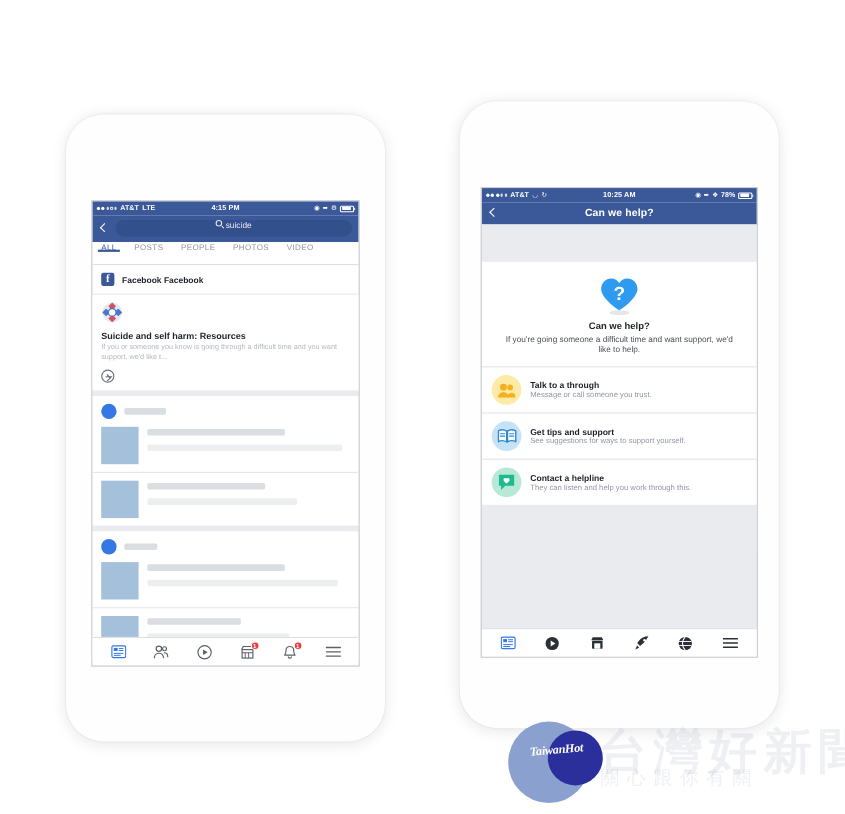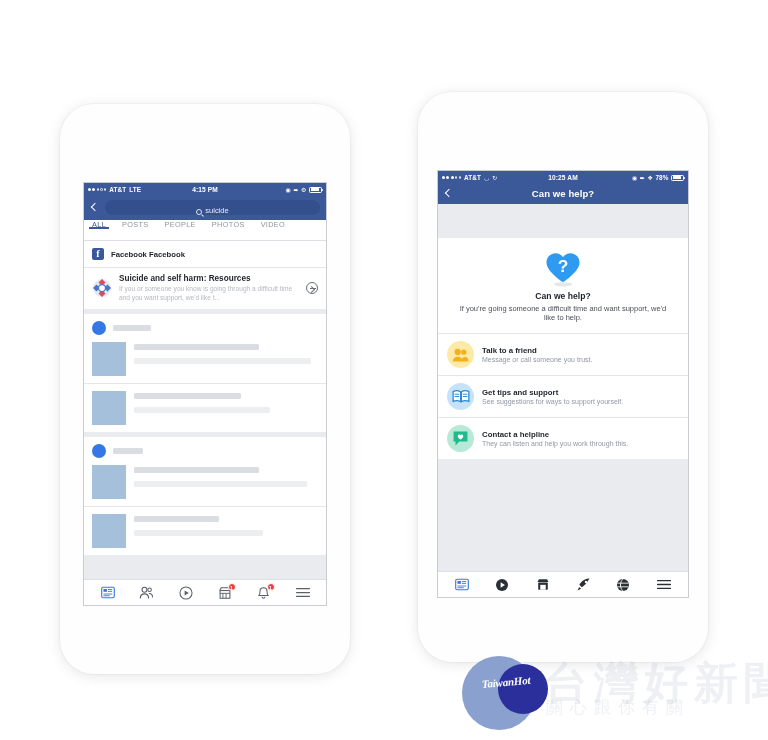--- a/index.html
+++ b/index.html
@@ -57,21 +57,21 @@
   .chev-back {
     width: 9px; height: 9px; flex: 0 0 auto; position: relative;
   }
   .chev-back::before {
     content: ""; position: absolute; left: 2.4px; top: 1.3px;
     width: 5px; height: 5px; border-left: 1.7px solid #fff; border-bottom: 1.7px solid #fff;
     transform: rotate(45deg);
   }
   .searchpill {
     flex: 1; background: #33508c; border-radius: 9px; height: 15px;
-    display: flex; align-items: flex-end; justify-content: center; gap: 3px;
+    display: flex; align-items: flex-start; justify-content: center; gap: 3px;
     color: #e6eaf3; font-size: 7.6px;
   }
   .mag { width: 6px; height: 6px; border: 1.1px solid #dfe5f0; border-radius: 50%; position: relative; display:inline-block;}
   .mag::after { content:""; position:absolute; right:-2.4px; bottom:-1.6px; width:3px; height:1.1px; background:#dfe5f0; transform: rotate(45deg); border-radius:1px;}
   .nav-title { flex: 1; text-align: center; color: #fff; font-size: 9.5px; font-weight: bold; letter-spacing: .1px; }
   .nav-spacer { width: 9px; flex: 0 0 auto; }
 
   
   .tabs {
     background: #fff; display: flex; align-items: flex-start;
@@ -92,21 +92,21 @@
     display: flex; align-items: center; gap: 7px; padding: 7px 8px;
     border-bottom: 1px solid #e4e6eb;
   }
   .fb-sq {
     width: 12px; height: 12px; background: #3b5998; border-radius: 2px;
     color: #fff; font-weight: bold; font-size: 10px; line-height: 12px; text-align: center;
     font-family: "Liberation Serif", serif;
   }
   .row-label { font-size: 7.7px; color: #1d2129; font-weight: bold; }
 
-  .row-resource { display: flex; align-items: center; gap: 7px; padding: 6px 8px 7px; background:#fff; }
+  .row-resource { display: flex; gap: 7px; padding: 6px 8px 7px; background:#fff;flex-direction:column; }
   .res-badge {
     width: 20px; height: 20px; flex: 0 0 auto; position: relative;
   }
   .res-text { flex: 1; min-width: 0; }
   .res-title { font-size: 8.2px; font-weight: bold; color: #1d2129; line-height: 1.18; }
   .res-sub { font-size: 6.6px; color: #b4b8bf; line-height: 1.28; margin-top: 1.5px; }
   .arrow-circle {
     width: 12px; height: 12px; border-radius: 50%; border: 1.3px solid #6a6f76;
     flex: 0 0 auto; position: relative;
   }
@@ -416,21 +416,21 @@
       <div class="opt-row">
         <div class="opt-ico" style="background:#fdeaa7">
           <svg width="17" height="14" viewBox="0 0 24 19">
               <circle cx="8" cy="5.2" r="4.4" fill="#f5b01e"></circle>
               <path d="M1 18.6c0-4 3.1-6.8 7-6.8s7 2.8 7 6.8Z" fill="#f5b01e"></path>
               <circle cx="16.6" cy="5.6" r="3.7" fill="#f5b01e"></circle>
               <path d="M13 18.6c0-3.6 2.3-6.2 5.6-6.2 3 0 4.8 2.6 4.8 6.2Z" fill="#f5b01e"></path>
             </svg>
         </div>
         <div class="opt-text">
-          <div class="opt-title">Talk to a friend</div>
+          <div class="opt-title">Talk to a through</div>
           <div class="opt-sub">Message or call someone you trust.</div>
         </div>
       </div>
 
       <div class="opt-row">
         <div class="opt-ico" style="background:#c6e2f7">
           <svg width="18" height="15" viewBox="0 0 24 20">
               <path d="M1.5 3.5c3-1.6 7-1.6 10 .4v13.2c-3-2-7-2-10-.4Z" fill="#fff" stroke="#2e88d4" stroke-width="1.7" stroke-linejoin="round"></path>
               <path d="M22.5 3.5c-3-1.6-7-1.6-10 .4v13.2c3-2 7-2 10-.4Z" fill="#fff" stroke="#2e88d4" stroke-width="1.7" stroke-linejoin="round"></path>
               <path d="M4 7h5M4 10h5M15 7h5M15 10h5" stroke="#2e88d4" stroke-width="1.3" stroke-linecap="round"></path>

